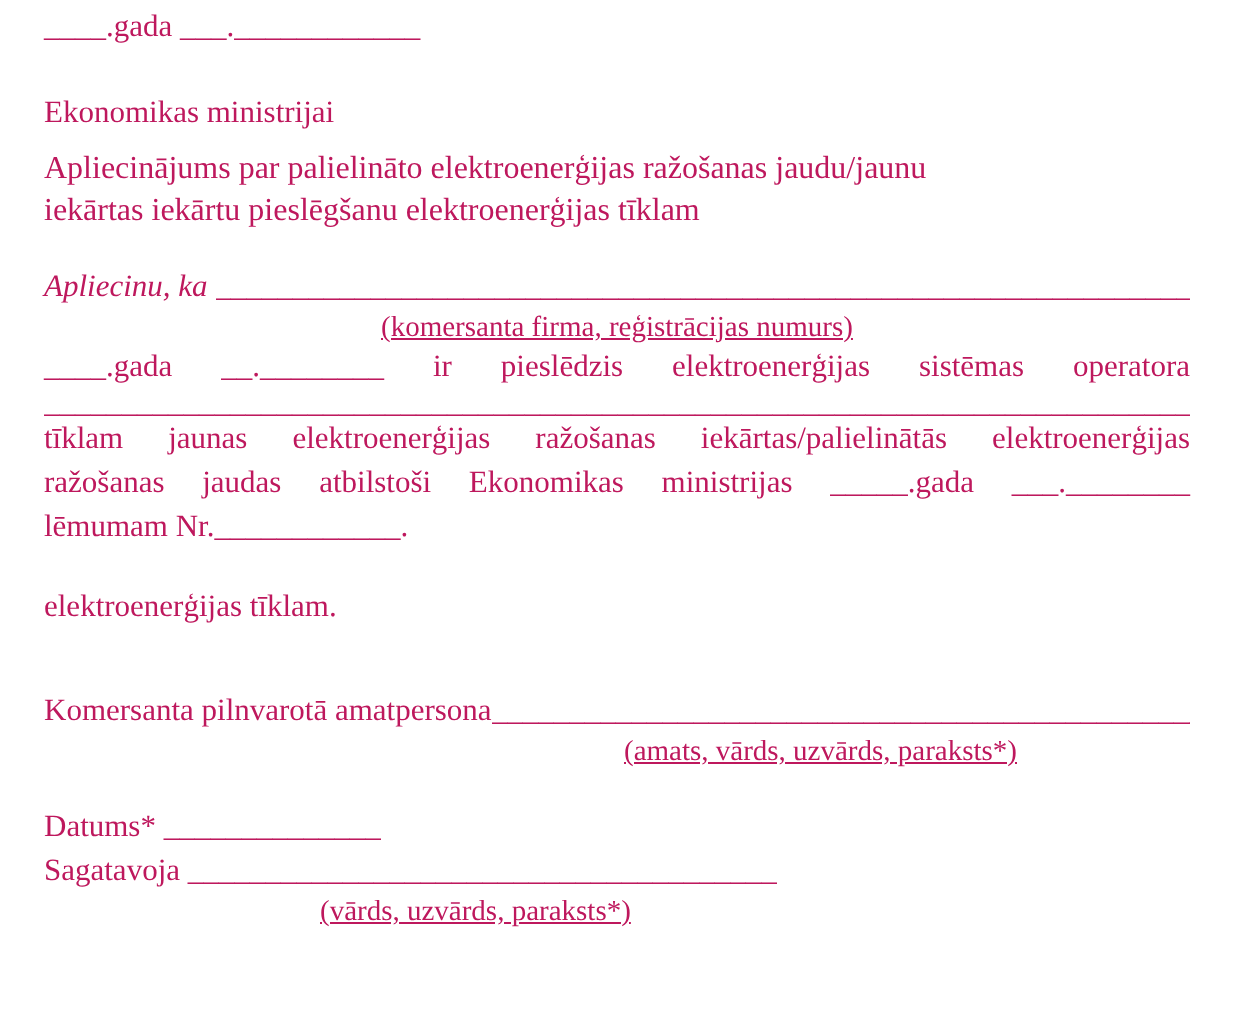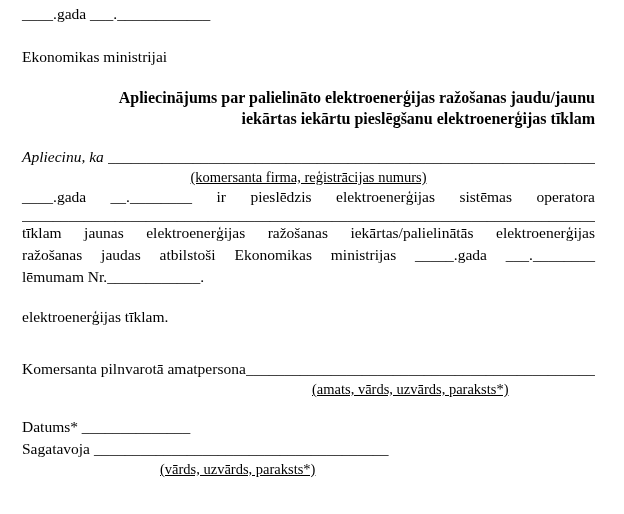--- a/index.html
+++ b/index.html
@@ -7,35 +7,35 @@
     padding: 0;
     background: #ffffff;
   }
   .page {
     position: relative;
     width: 624px;
     height: 514px;
     box-sizing: border-box;
     padding: 3px 29px 0 22px;
     background: #ffffff;
-    color: #000000;
+    color: #be185d;
     font-family: "Liberation Serif", "DejaVu Serif", serif;
     font-size: 15.5px;
     line-height: 22px;
     overflow: hidden;
   }
   .line { white-space: nowrap; }
   .date-line { }
   .addressee { margin-top: 21px; }
   .title {
-    margin-top: 19px;
-    font-weight: bold;
+    margin-top: 6px;
+    font-weight: normal;
     font-size: 16px;
     line-height: 21px;
-    text-align: right;
+    text-align: left;
   }
   .title .tline { white-space: nowrap; }
   .flexline {
     display: flex;
     align-items: baseline;
     margin-top: 0;
   }
   .flexline .label { white-space: pre; flex: 0 0 auto; }
   .fill {
     flex: 1 1 auto;

